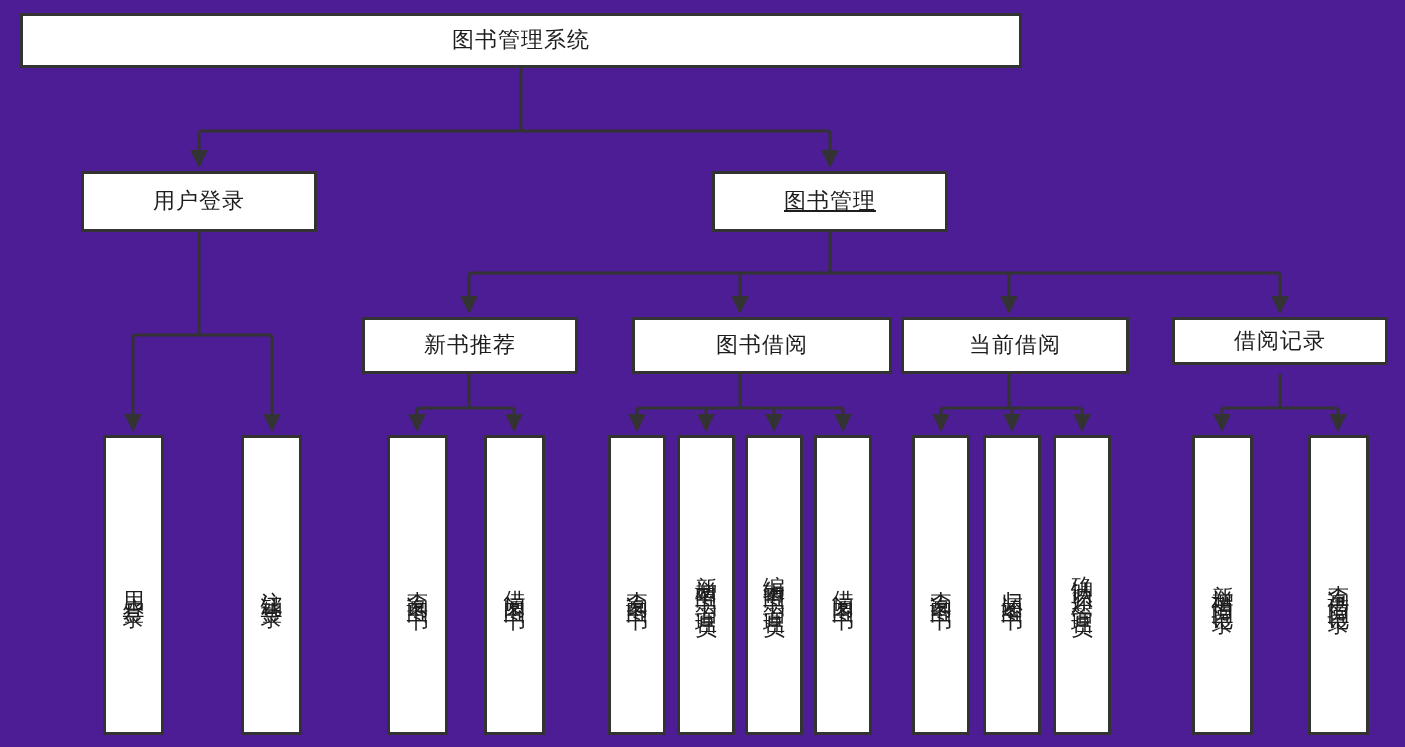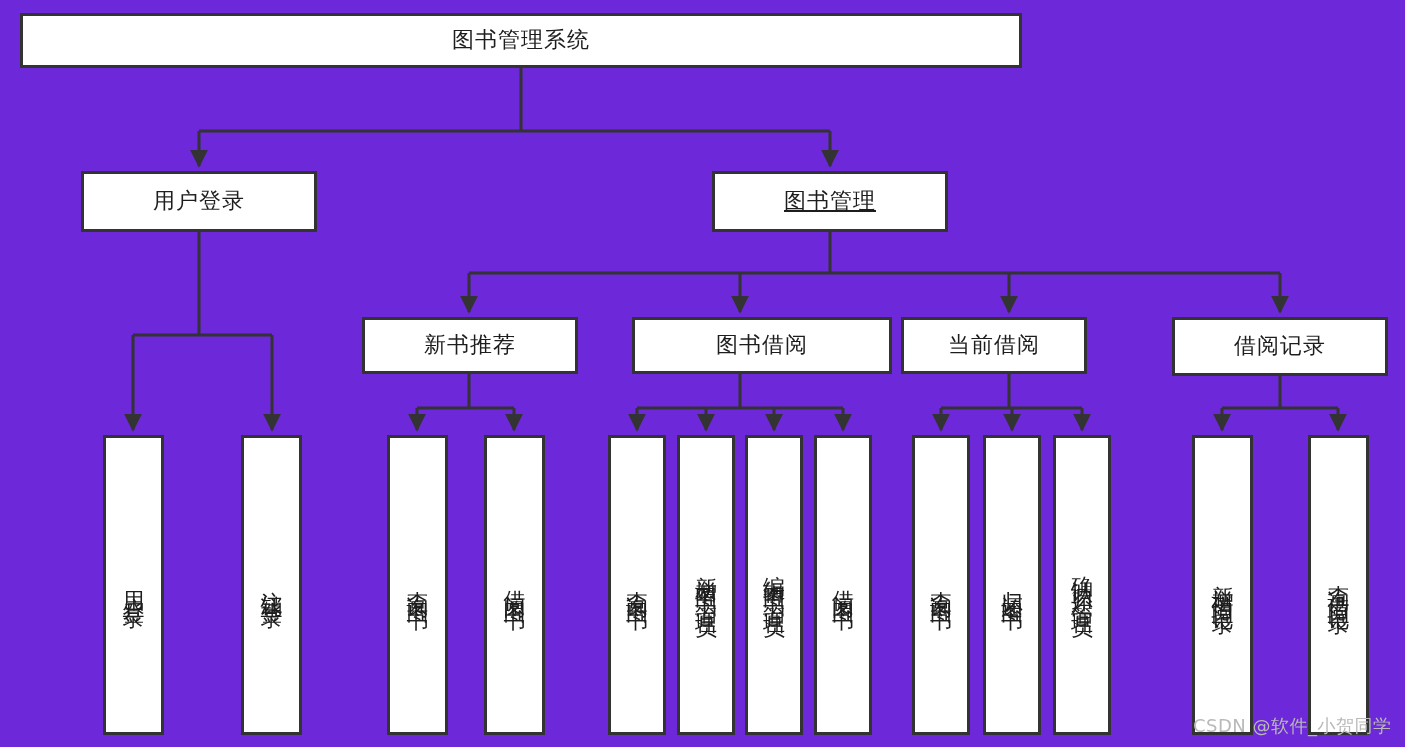--- a/index.html
+++ b/index.html
@@ -7,21 +7,21 @@
     padding: 0;
     background: #ffffff;
   }
   body {
     font-family: "DejaVu Sans", "Liberation Sans", sans-serif;
   }
   #canvas {
     position: relative;
     width: 1405px;
     height: 747px;
-    background: #6d28d9;
+    background: #4c1d95;
     overflow: hidden;
   }
   svg.edges {
     position: absolute;
     left: 0;
     top: 0;
     width: 1405px;
     height: 747px;
     pointer-events: none;
   }
@@ -123,24 +123,24 @@
   <div class="node h" style="left: 712px; top: 171px; width: 236px; height: 61px; text-decoration: underline;">
     <span>图书管理</span>
   </div>
 
   <div class="node h" style="left: 362px; top: 317px; width: 216px; height: 57px;">
     <span>新书推荐</span>
   </div>
   <div class="node h" style="left: 632px; top: 317px; width: 260px; height: 57px;">
     <span>图书借阅</span>
   </div>
-  <div class="node h" style="left: 901px; top: 317px; width: 186px; height: 57px;">
+  <div class="node h" style="left: 901px; top: 317px; width: 228px; height: 57px;">
     <span>当前借阅</span>
   </div>
-  <div class="node h" style="left: 1172px; top: 317px; width: 216px; height: 59px;">
+  <div class="node h" style="left: 1172px; top: 317px; width: 216px; height: 48px;">
     <span>借阅记录</span>
   </div>
 
   <div class="node v" style="left: 103px; top: 435px; width: 61px; height: 300px;">
     <span class="vtext">用户登录</span>
   </div>
   <div class="node v" style="left: 241px; top: 435px; width: 61px; height: 300px;">
     <span class="vtext">注销登录</span>
   </div>
   <div class="node v" style="left: 387px; top: 435px; width: 61px; height: 300px;">
@@ -170,15 +170,14 @@
   <div class="node v" style="left: 1053px; top: 435px; width: 58px; height: 300px;">
     <span class="vtext">确认归还（管理员）</span>
   </div>
   <div class="node v" style="left: 1192px; top: 435px; width: 61px; height: 300px;">
     <span class="vtext">新增借阅记录</span>
   </div>
   <div class="node v" style="left: 1308px; top: 435px; width: 61px; height: 300px;">
     <span class="vtext">查询借阅记录</span>
   </div>
 
-  <div class="watermark" style="left: 1193px; top: 714px;">CSDN @软件_小贺同学</div>
 
 </div>
 
 </body></html>

